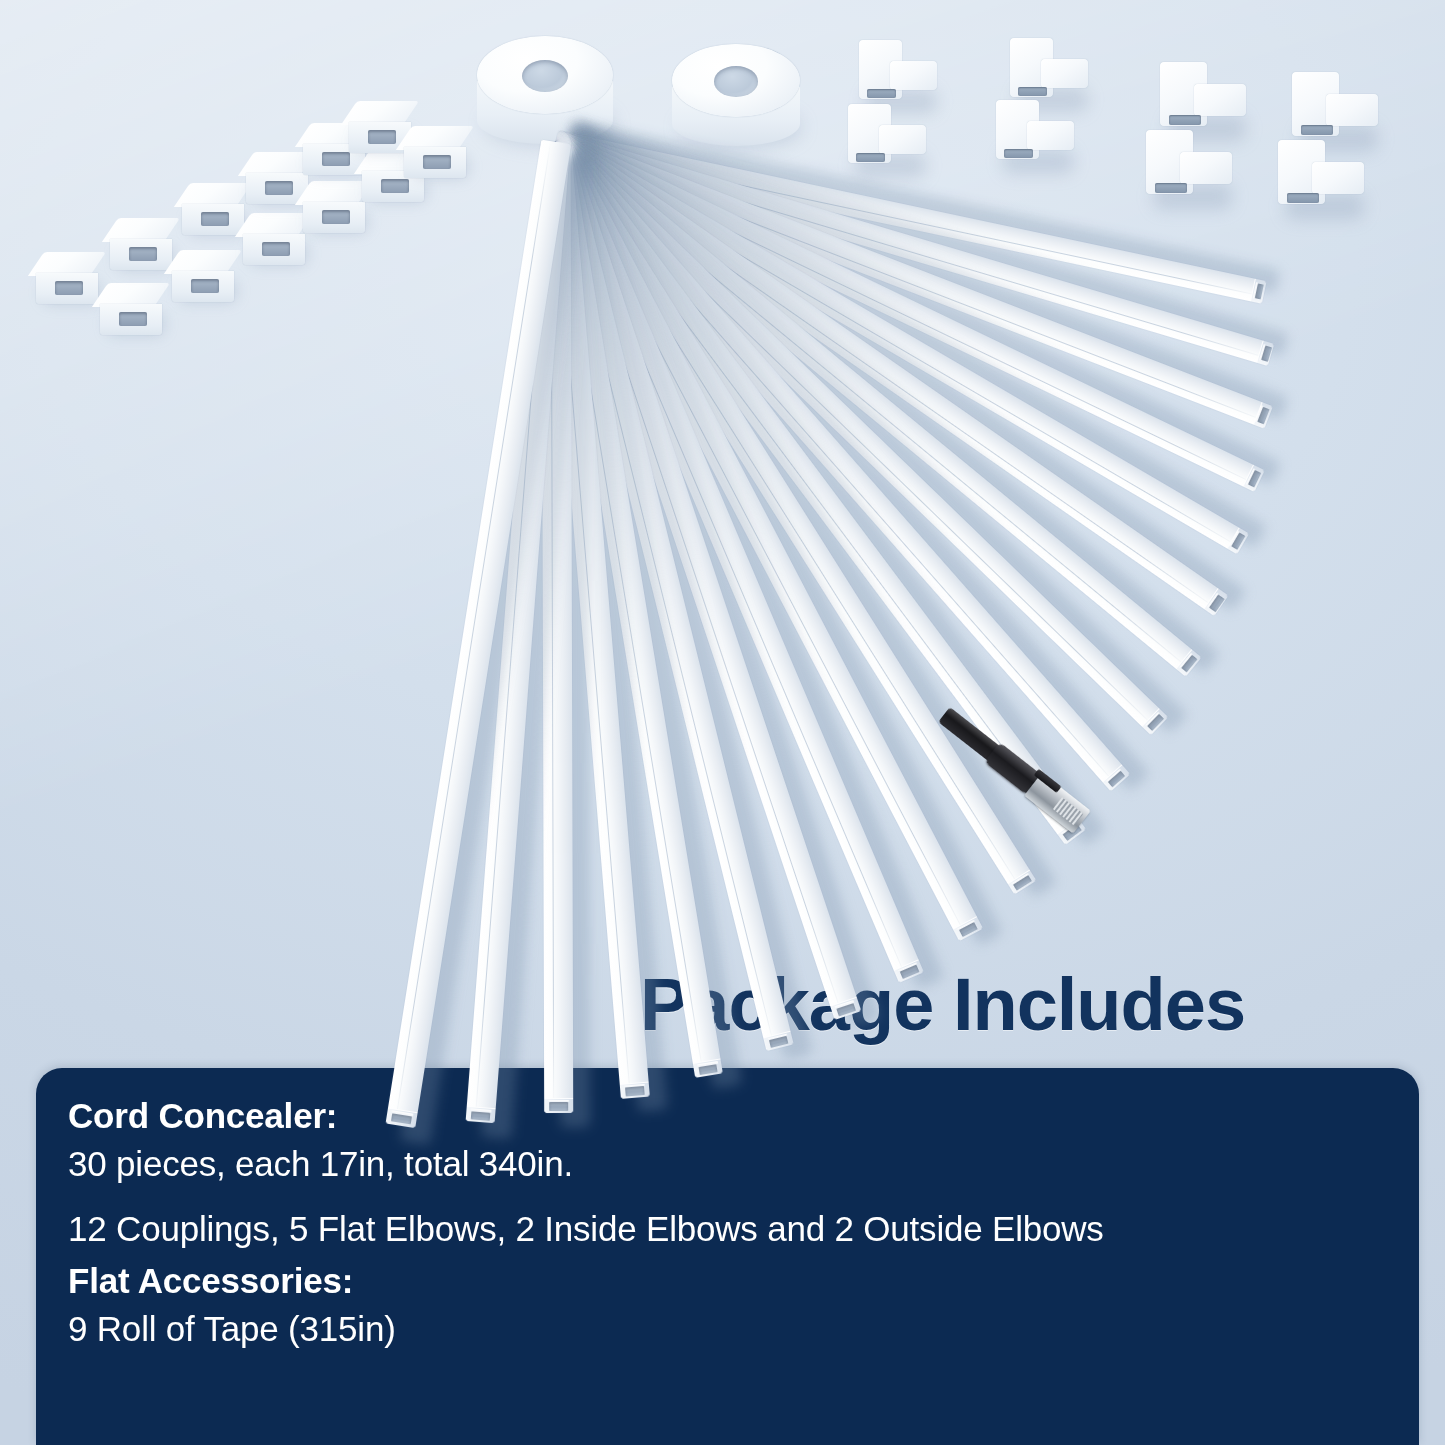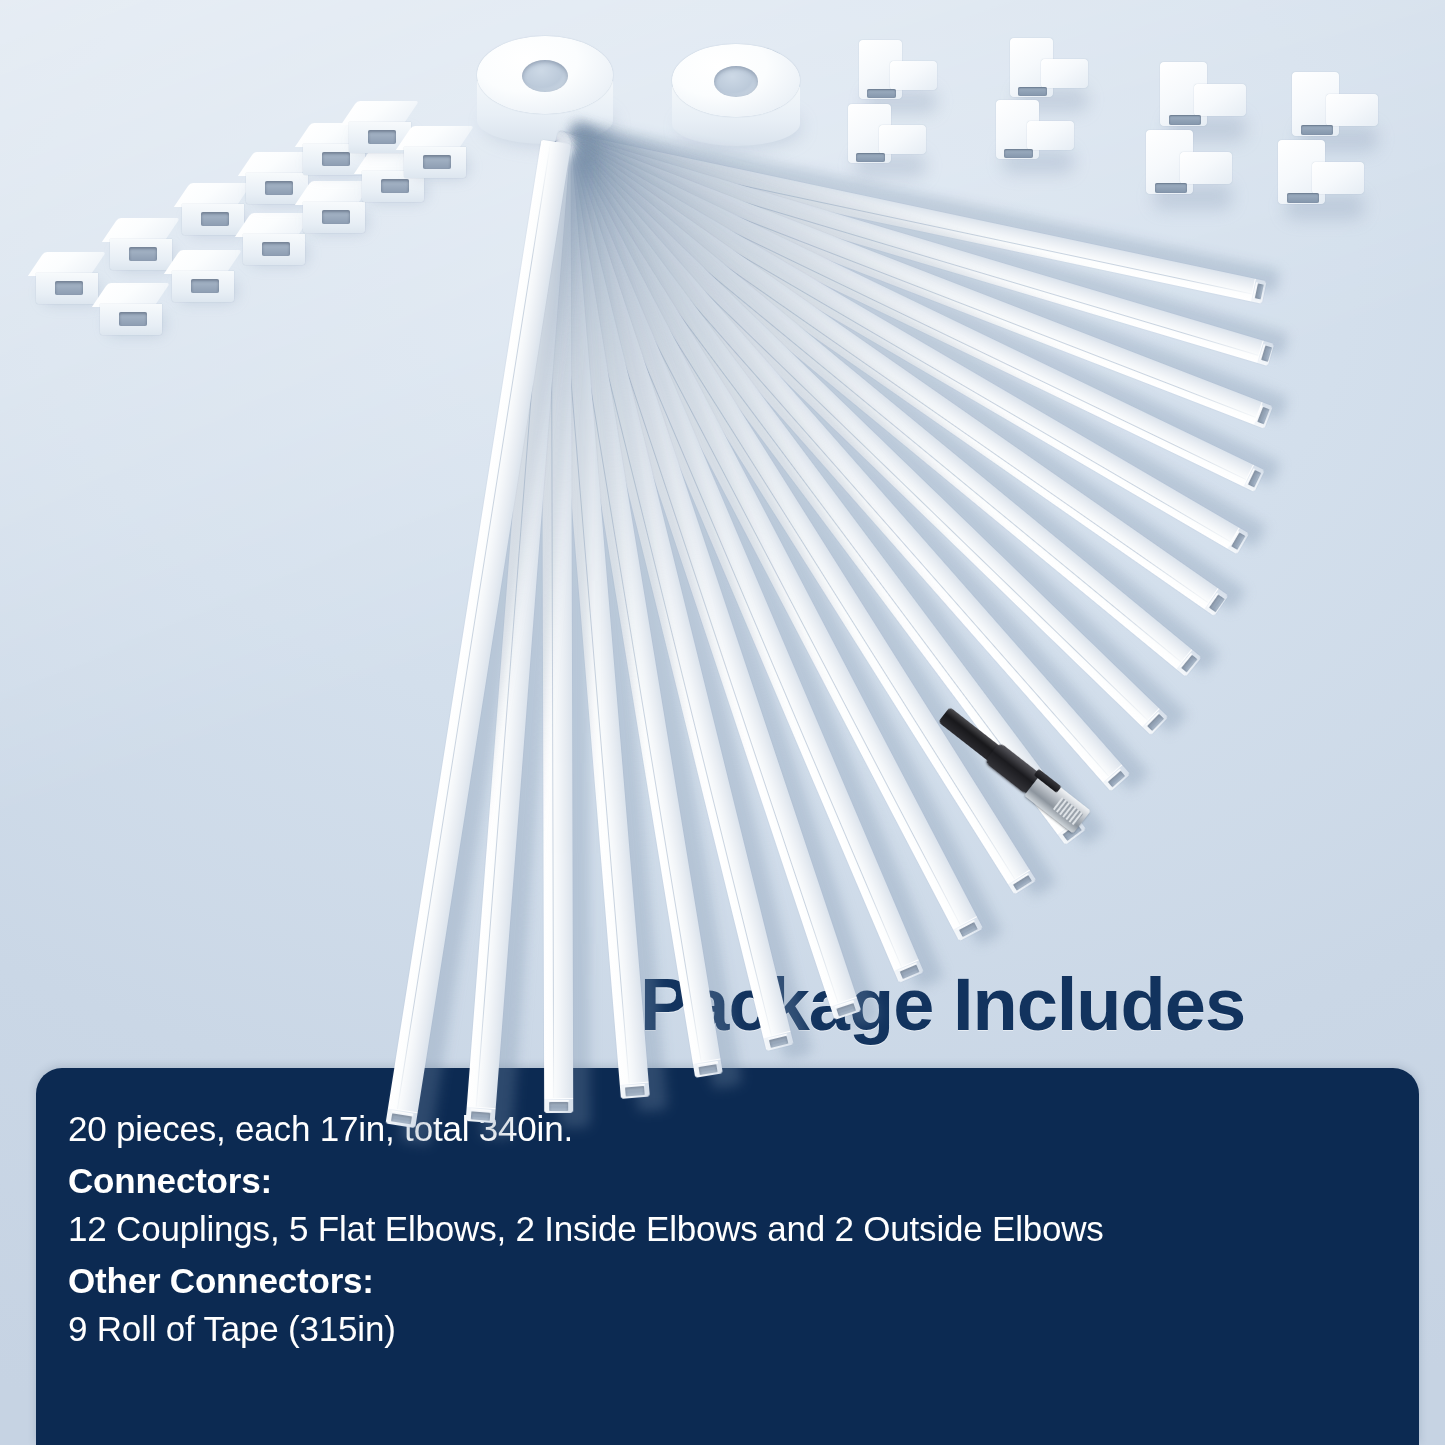--- a/index.html
+++ b/index.html
@@ -537,26 +537,26 @@
         <div class="plug" style="left: 113.4px; width: 61.2px;"></div>
         <div class="pins" style="left: 144px; top: 2.28px; width: 27px; height: 15.2px;"></div>
         <div class="tab" style="left: 108px; top: -6.46px; width: 28.8px; height: 7.98px;"></div>
       </div>
     </div>
 
   <div class="heading" id="heading" style="left: 640px; top: 962px; font-size: 74px; color: rgb(18, 51, 94);">Package Includes</div>
 
   <div class="panel" id="panel" style="left: 36px; top: 1068px; width: 1383px; height: 377px; background: rgb(12, 42, 82);">
     <div class="panel-inner" id="panel-inner">
+        <div class="line head" style="color: rgb(255, 255, 255);">Cord Concealer:</div>
         <div class="sp-a"></div>
-        <div class="line body" style="color: rgb(255, 255, 255);">20 pieces, each 17in, total 340in.</div>
+        <div class="line body" style="color: rgb(255, 255, 255);">30 pieces, each 17in, total 340in.</div>
         <div class="sp-b"></div>
-        <div class="line head" style="color: rgb(255, 255, 255);">Connectors:</div>
         <div class="sp-a"></div>
         <div class="line body" style="color: rgb(255, 255, 255);">12 Couplings, 5 Flat Elbows, 2 Inside Elbows and 2 Outside Elbows</div>
         <div class="sp-b"></div>
-        <div class="line head" style="color: rgb(255, 255, 255);">Other Connectors:</div>
+        <div class="line head" style="color: rgb(255, 255, 255);">Flat Accessories:</div>
         <div class="sp-a"></div>
         <div class="line body" style="color: rgb(255, 255, 255);">9 Roll of Tape (315in)</div>
       </div>
   </div>
 
 </div>
 
 </body></html>

